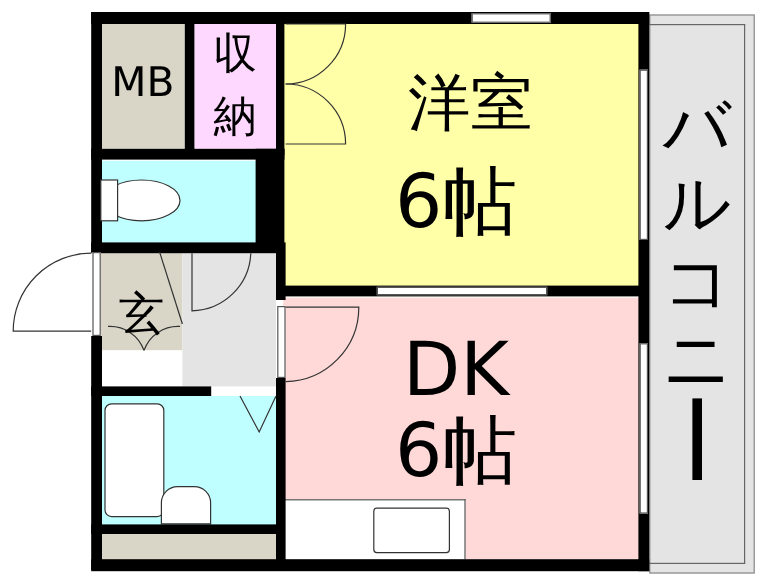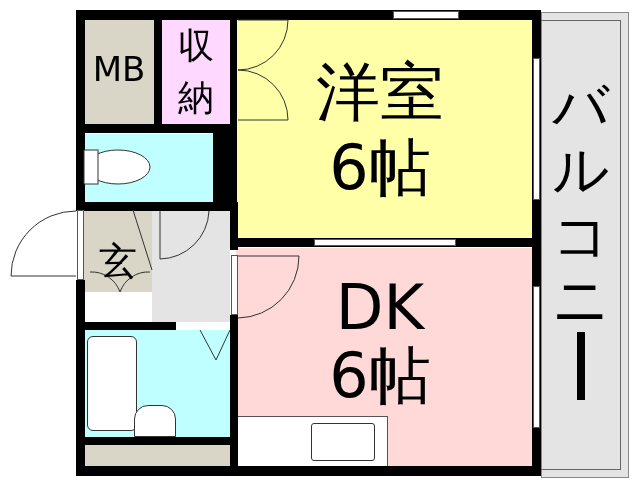--- a/index.html
+++ b/index.html
@@ -64,21 +64,21 @@
   <path d="M120 292 A30 30 0 0 0 90 272" fill="none" stroke="#333" stroke-width="1"></path>
   <path d="M200 330 L216 360 L230 330" fill="none" stroke="#333" stroke-width="1"></path>
   <line x1="133" y1="210" x2="152" y2="270" stroke="#333" stroke-width="1"></line>
   <ellipse cx="118" cy="167" rx="32" ry="17" fill="#fff" stroke="#333" stroke-width="1"></ellipse>
   <rect x="84" y="150" width="14" height="34" fill="#fff" stroke="#333" stroke-width="1"></rect>
 </svg>
 
 <div class="lbl" style="left:84px;top:52px;width:70px;font-size:34px;">MB</div>
 <div class="lbl" style="left:162px;top:28px;width:68px;font-size:36px;">収</div>
 <div class="lbl" style="left:162px;top:80px;width:68px;font-size:36px;">納</div>
-<div class="lbl" style="left:300px;top:60px;width:160px;font-size:64px;">洋室</div>
+<div class="lbl" style="left:312px;top:60px;width:160px;font-size:52px;">洋室</div>
 <div class="lbl" style="left:300px;top:137px;width:160px;font-size:62px;">6帖</div>
 <div class="lbl" style="left:88px;top:242px;width:60px;font-size:38px;">玄</div>
 <div class="lbl" style="left:300px;top:277px;width:160px;font-size:62px;">DK</div>
 <div class="lbl" style="left:300px;top:345px;width:160px;font-size:62px;">6帖</div>
 
 <div class="lbl" style="left:545px;top:78px;width:72px;font-size:56px;">バ</div>
 <div class="lbl" style="left:545px;top:142px;width:72px;font-size:56px;">ル</div>
 <div class="lbl" style="left:545px;top:208px;width:72px;font-size:56px;">コ</div>
 <div class="lbl" style="left:545px;top:272px;width:72px;font-size:56px;">ニ</div>
 <div class="lbl" style="left:577px;top:332px;width:8px;height:68px;background:#000;"></div>

